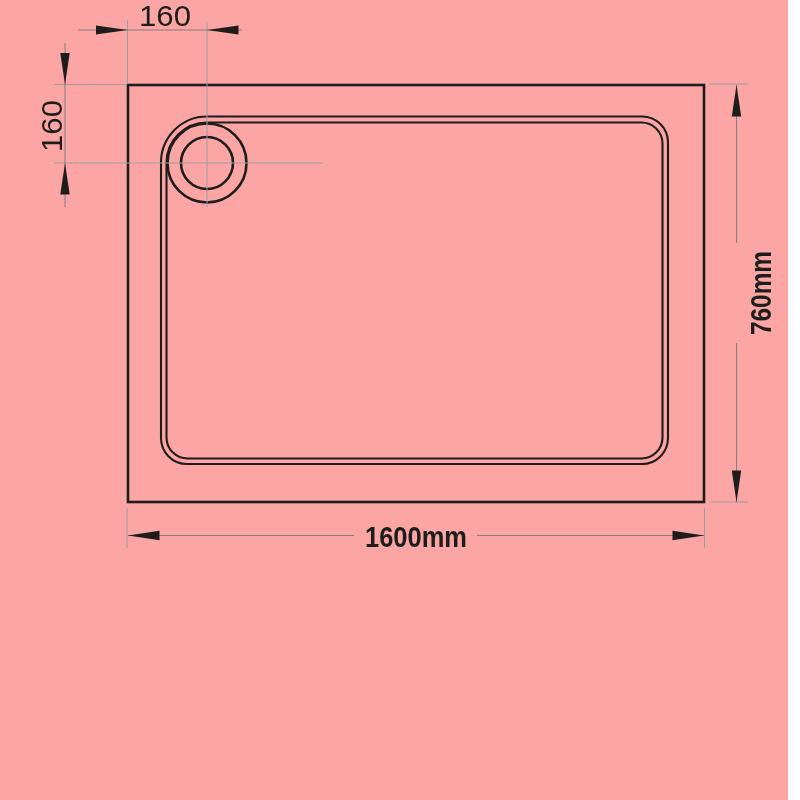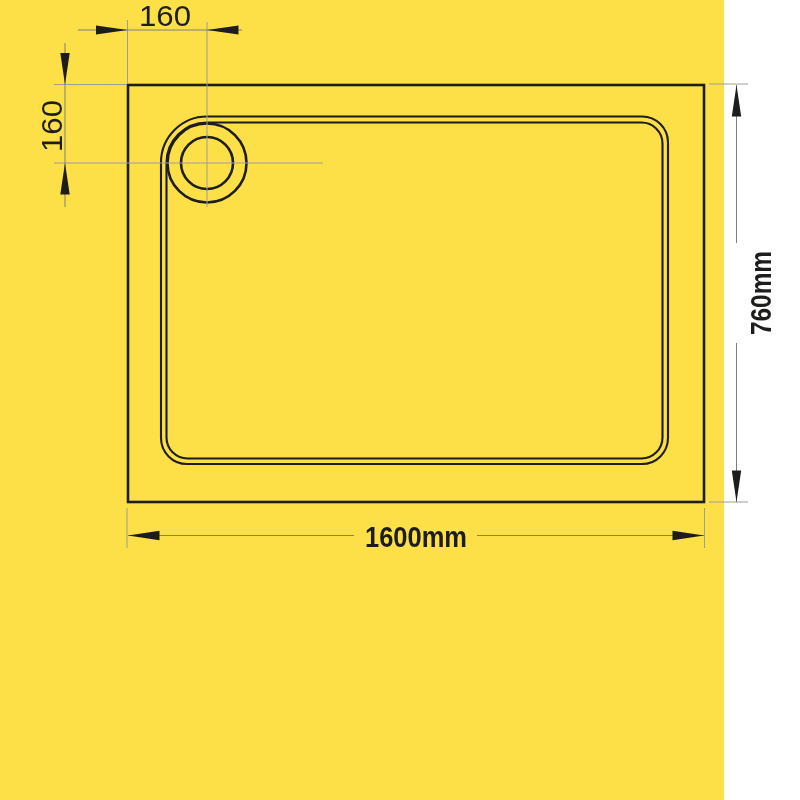--- a/index.html
+++ b/index.html
@@ -5,23 +5,23 @@
   html, body {
     margin: 0;
     padding: 0;
     width: 800px;
     height: 800px;
     background: #ffffff;
     overflow: hidden;
   }
   .stage {
     position: relative;
-    width: 724px;
+    width: 788px;
     height: 800px;
-    background: #fde047;
+    background: #fca5a5;
   }
   svg { display: block; }
 
   .outline  { stroke: #1d1d1b; fill: none; }
   .w-thick  { stroke-width: 2.6px; }
   .w-mid    { stroke-width: 2.1px; }
   .dimline  { stroke: #7f7f7f; stroke-width: 1px; fill: none; }
   .extline  { stroke: #9d9d9d; stroke-width: 1px; fill: none; }
   .arrow    { fill: #1d1d1b; stroke: none; }
   .label {

